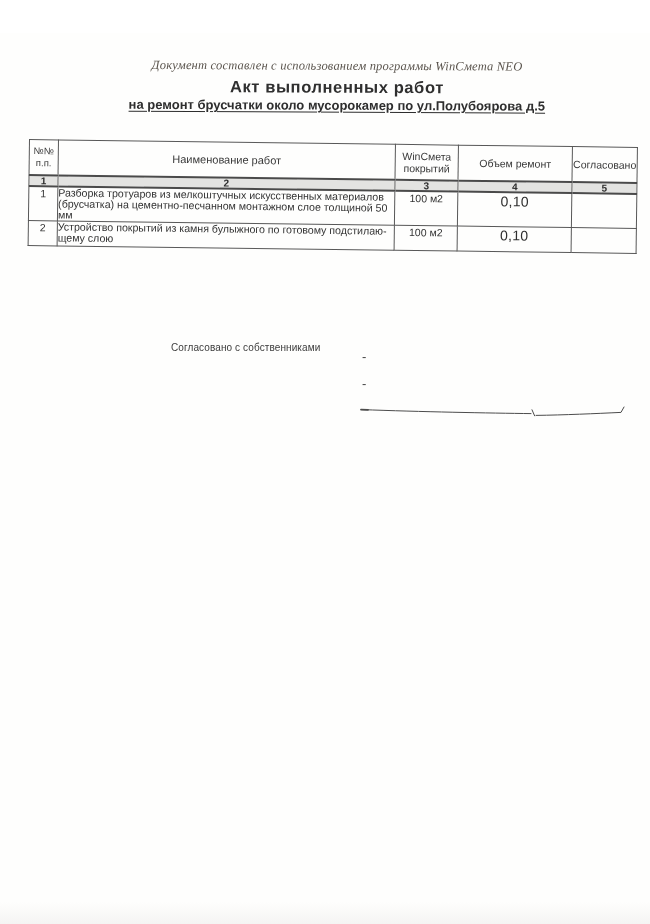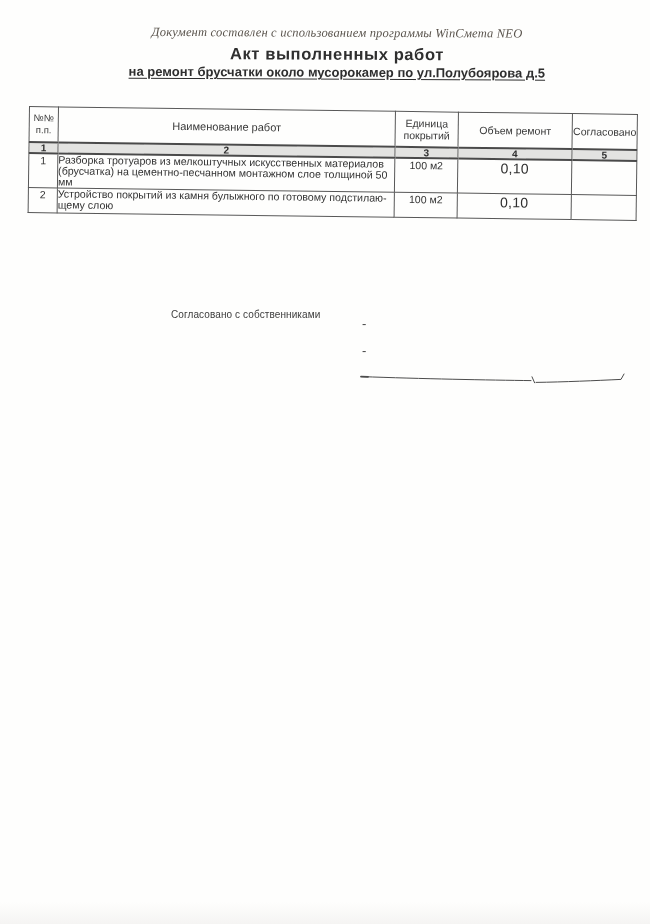--- a/index.html
+++ b/index.html
@@ -1,21 +1,21 @@
 <!DOCTYPE html>
 <html><head>
 <meta charset="utf-8">
 <style>
   html,body {margin:0; padding:0;}
   body {
     width:650px; height:924px; position:relative; overflow:hidden;
     background:#ffffff;
     font-family:"Liberation Sans", sans-serif;
   }
-  .sheet {position:absolute; inset:0; background:#fefefd;}
+  .sheet {position:absolute; inset:0; background:#fefefd;margin-top:33px;}
 
   
   .head-block {
     position:absolute; left:12px; top:0; width:650px; text-align:center;
     transform:rotate(0.25deg); transform-origin:160px 40px;
   }
   .watermark {
     position:absolute; top:25px; left:0; width:100%;
     font-family:"Liberation Serif", serif; font-style:italic;
     font-size:12.5px; color:#5a544d; letter-spacing:0.2px;
@@ -98,21 +98,21 @@
       <col style="width:65px">
     </colgroup>
     <thead>
       <tr>
         <th class="th-num">
           <span class="th-two">№№</span>
           <span class="th-two">п.п.</span>
         </th>
         <th class="th-name">Наименование работ</th>
         <th>
-          <span class="th-two">Единица</span>
+          <span class="th-two">WinСмета</span>
           <span class="th-two">покрытий</span>
         </th>
         <th>Объем ремонт</th>
         <th>Согласовано</th>
       </tr>
       <tr class="colnums">
         <td>1</td>
         <td>2</td>
         <td>3</td>
         <td>4</td>

